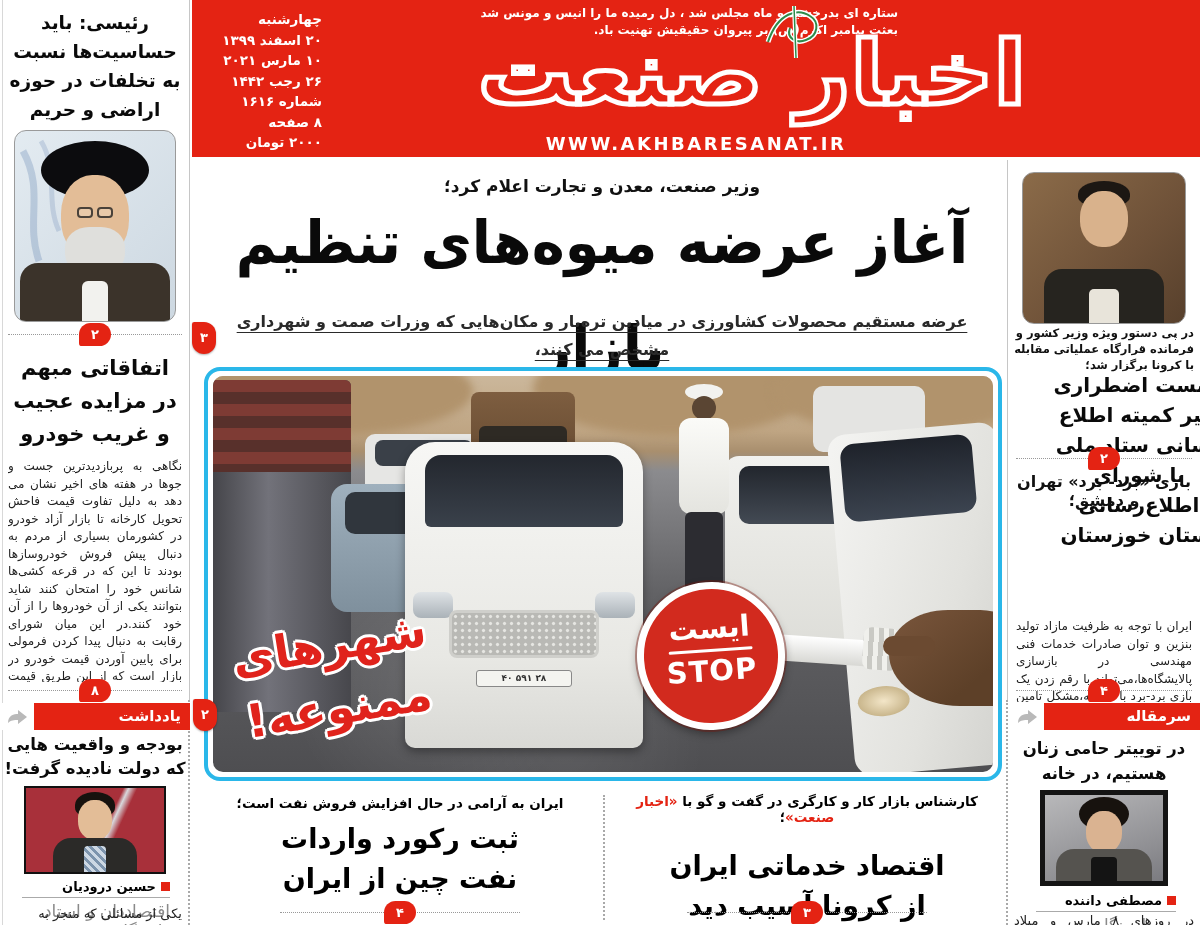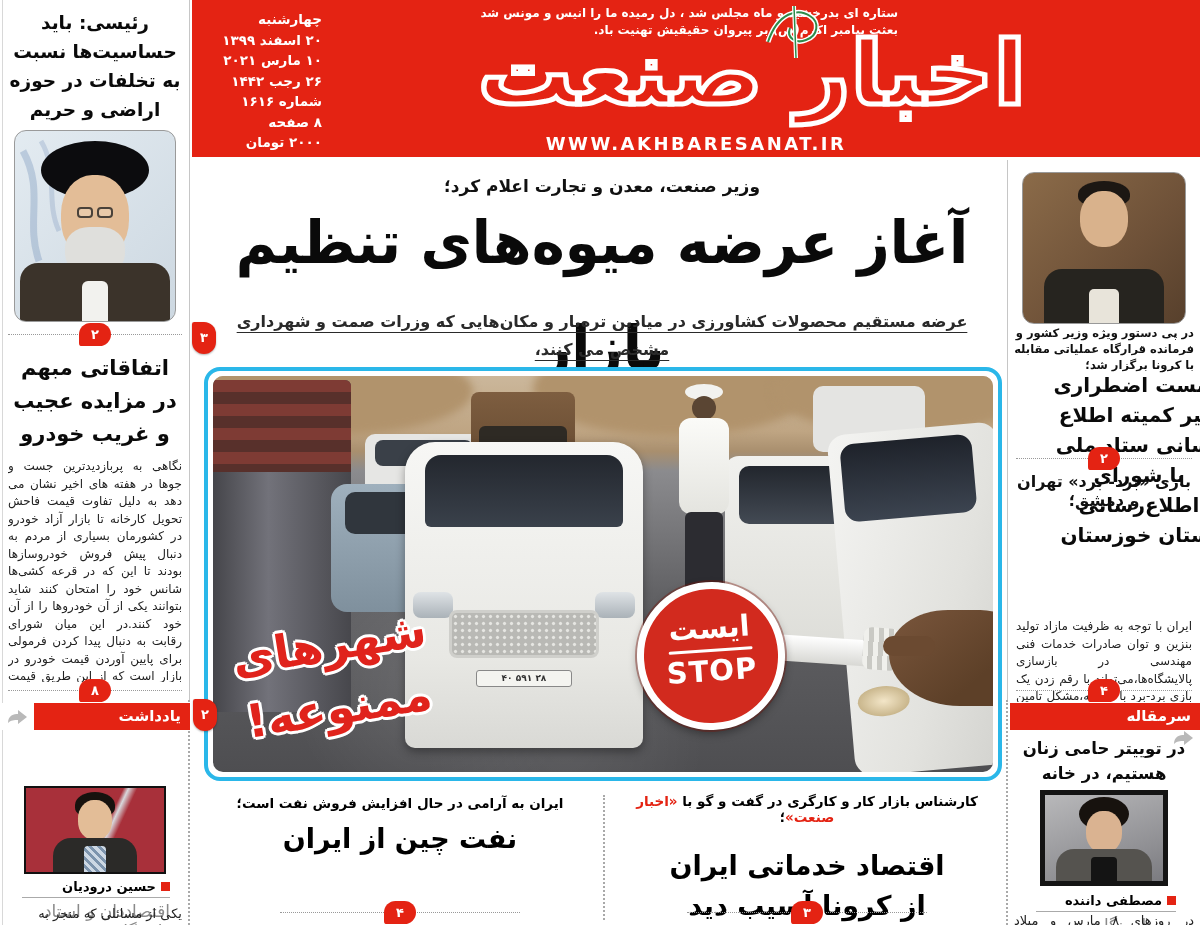--- a/index.html
+++ b/index.html
@@ -233,20 +233,21 @@
 
   <div class="banner" style="left:0; top:703px; width:190px;">
     <div class="lbl">یادداشت</div>
     <div class="arrowbox">
       <svg width="22" height="16" viewBox="0 0 22 16">
           <path d="M2 14 C2 6 8 5 12 5 L12 1 L21 8 L12 15 L12 11 C8 11 5 11 2 14 Z" fill="#b9b9b9"></path>
         </svg>
     </div>
   </div>
 
+  <div class="abs headline lc-head3">بودجه و واقعیت هایی که دولت نادیده گرفت!</div>
 
   <div class="portrait der-photo">
     <span class="hair" style="top:4px; width:40px; height:26px;"></span>
     <span class="face" style="top:12px; width:34px; height:40px;"></span>
     <span class="suit" style="width:84px; height:34px; background:#2b2a28;"></span>
     <span style="position:absolute; left:50%; transform:translateX(-50%); bottom:0; width:22px; height:26px; background:repeating-linear-gradient(45deg,#cdd8e4 0 3px,#7d94ad 3px 6px); border-radius:4px 4px 0 0;"></span>
   </div>
 
   <div class="abs" style="left:22px; top:879px; width:148px;">
     <div class="authorline">
@@ -308,20 +309,21 @@
       </div>
     </div>
     <div class="pin photo-badge">۲</div>
   </div>
 
   <div class="vdot" style="left:603px; top:795px; height:125px;"></div>
 
   <div class="abs" style="left:204px; top:795px; width:392px;">
     <div class="bs-kicker">ایران به آرامی در حال افزایش فروش نفت است؛</div>
     <div class="bs-head" style="margin-top:8px;">
+      <div>ثبت رکورد واردات</div>
       <div>نفت چین از ایران</div>
     </div>
     <div class="sep" style="left:76px; top:117px; width:240px;">
       <span class="pgbadge">۴</span>
     </div>
   </div>
 
   <div class="abs" style="left:612px; top:793px; width:390px;">
     <div class="bs-kicker">
       <span>کارشناس بازار کار و کارگری در گفت و گو با </span><span class="brand">«اخبار صنعت»</span><span>؛</span>
@@ -352,21 +354,21 @@
     <span class="pgbadge">۲</span>
   </div>
 
   <div class="abs kicker rc-kick2">بازی «برد- برد» تهران و دمشق؛</div>
   <div class="abs bodytxt rc-body">ایران با توجه به ظرفیت مازاد تولید بنزین و توان صادرات خدمات فنی مهندسی در بازسازی پالایشگاه‌ها،می‌تواند با رقم زدن یک بازی برد-برد با سوریه،مشکل تامین فرآورده‌های نفتی این کشور را مرتفع کند.</div>
 
   <div class="sep" style="left:1016px; top:690px; width:176px;">
     <span class="pgbadge">۴</span>
   </div>
 
-  <div class="banner" style="left:1010px; top:703px; width:190px;flex-direction:column;">
+  <div class="banner" style="left:1010px; top:703px; width:190px;">
     <div class="lbl">سرمقاله</div>
     <div class="arrowbox">
       <svg width="22" height="16" viewBox="0 0 22 16">
           <path d="M2 14 C2 6 8 5 12 5 L12 1 L21 8 L12 15 L12 11 C8 11 5 11 2 14 Z" fill="#b9b9b9"></path>
         </svg>
     </div>
   </div>
 
   <div class="abs headline" style="left:1012px; top:736px; width:184px; text-align:center; font-size:16.5px; line-height:25px;">در توییتر حامی زنان هستیم، در خانه چطور؟</div>
 

